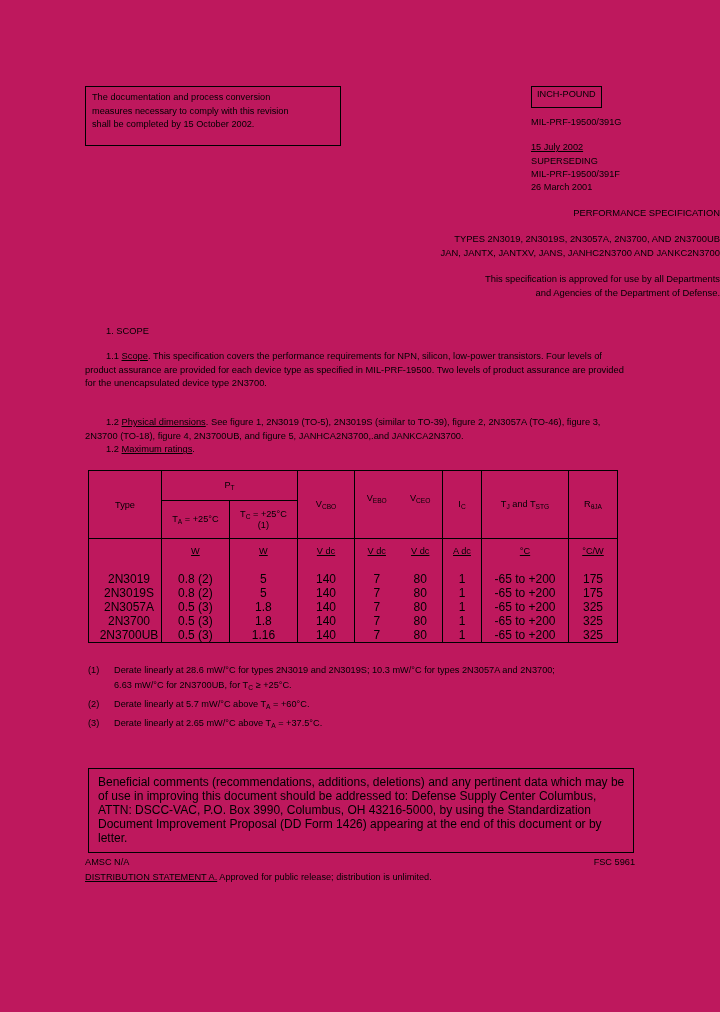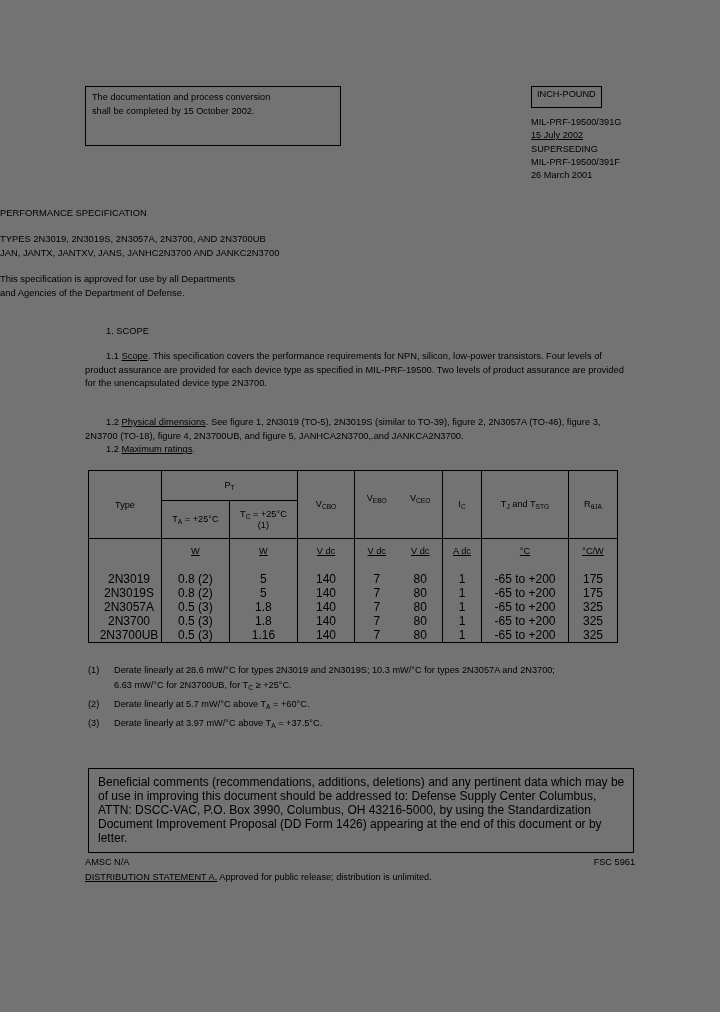--- a/index.html
+++ b/index.html
@@ -8,21 +8,21 @@
     background: #ffffff;
   }
   body {
     font-family: "Liberation Sans", sans-serif;
     color: #000000;
   }
   .page {
     position: relative;
     width: 720px;
     height: 1012px;
-    background: #737373;
+    background: #be185d;
     overflow: hidden;
   }
 
   
   .header-block {
     position: absolute;
     left: 0;
     top: 86px;
     width: 720px;
     height: 100px;
@@ -51,29 +51,29 @@
   }
   .inch-pound {
     display: inline-block;
     border: 1px solid #000;
     padding: 1px 5px 7px 5px;
     font-size: 9.2px;
     line-height: 12px;
     margin-bottom: 8px;
   }
   .id-line { white-space: nowrap; }
-  .u { text-decoration: underline; }
+  .u { text-decoration: underline; margin-top: 12px; }
 
   
   .title-block {
     position: absolute;
     left: 0;
     top: 206px;
     width: 720px;
-    text-align: left;
+    text-align: right;
     font-size: 9.4px;
     line-height: 13.4px;
   }
   .title-main { margin-bottom: 13px; }
   .title-sub { margin-bottom: 13px; }
   .title-approve { }
 
   
   .body-text {
     position: absolute;
@@ -162,20 +162,21 @@
 </style>
 </head>
 <body>
 
 <div class="page">
 
   <div class="header-block">
 
     <div class="revision-box">
       <div>The documentation and process conversion</div>
+      <div>measures necessary to comply with this revision</div>
       <div>shall be completed by 15 October 2002.</div>
     </div>
 
     <div class="id-block">
       <div class="inch-pound">INCH-POUND</div>
       <div class="id-line">MIL-PRF-19500/391G</div>
       <div class="id-line u">15 July 2002</div>
       <div class="id-line">SUPERSEDING</div>
       <div class="id-line">MIL-PRF-19500/391F</div>
       <div class="id-line">26 March 2001</div>
@@ -343,21 +344,21 @@
     <div class="note-row">
       <div class="note-num">(2)</div>
       <div class="note-txt">
         <span>Derate linearly at 5.7 mW/°C above T</span><sub>A</sub><span> = +60°C.</span>
       </div>
     </div>
 
     <div class="note-row">
       <div class="note-num">(3)</div>
       <div class="note-txt">
-        <span>Derate linearly at 3.97 mW/°C above T</span><sub>A</sub><span> = +37.5°C.</span>
+        <span>Derate linearly at 2.65 mW/°C above T</span><sub>A</sub><span> = +37.5°C.</span>
       </div>
     </div>
 
   </div>
 
   <div class="comments-box">
     <span>Beneficial comments (recommendations, additions, deletions) and any pertinent data which may be  of use in improving this document should be addressed to:  Defense Supply Center Columbus,  ATTN: DSCC-VAC, P.O. Box 3990, Columbus, OH  43216-5000, by using the Standardization Document Improvement Proposal (DD Form 1426) appearing at the end of this  document or by letter.</span>
   </div>
 
   <div class="footer">

